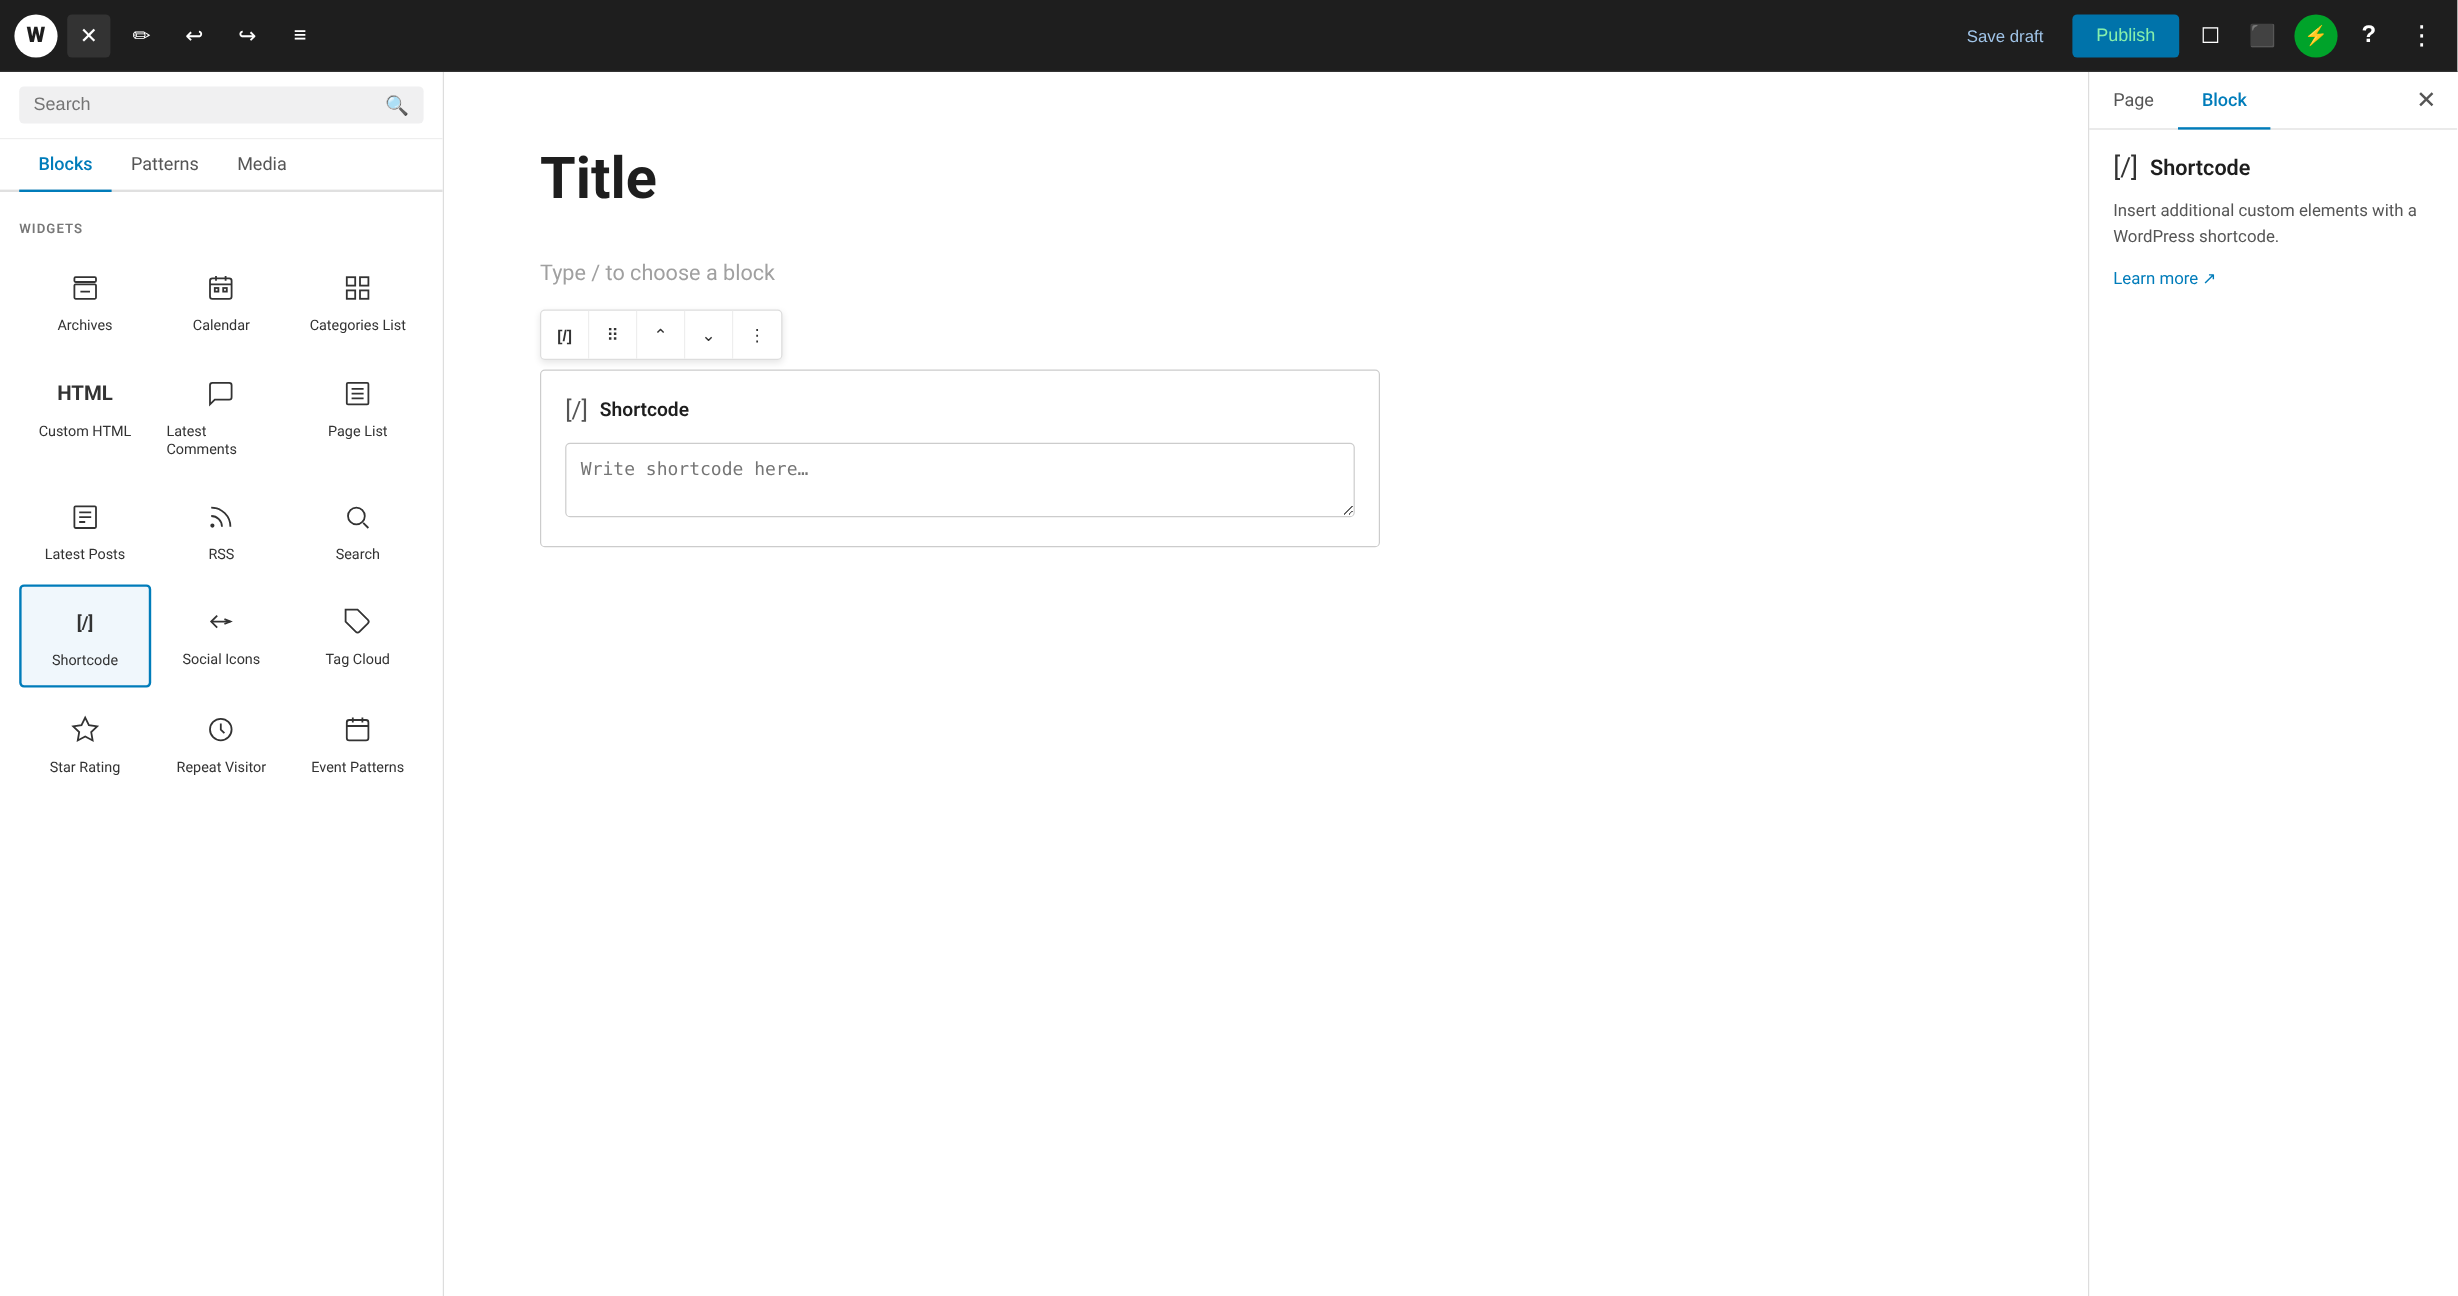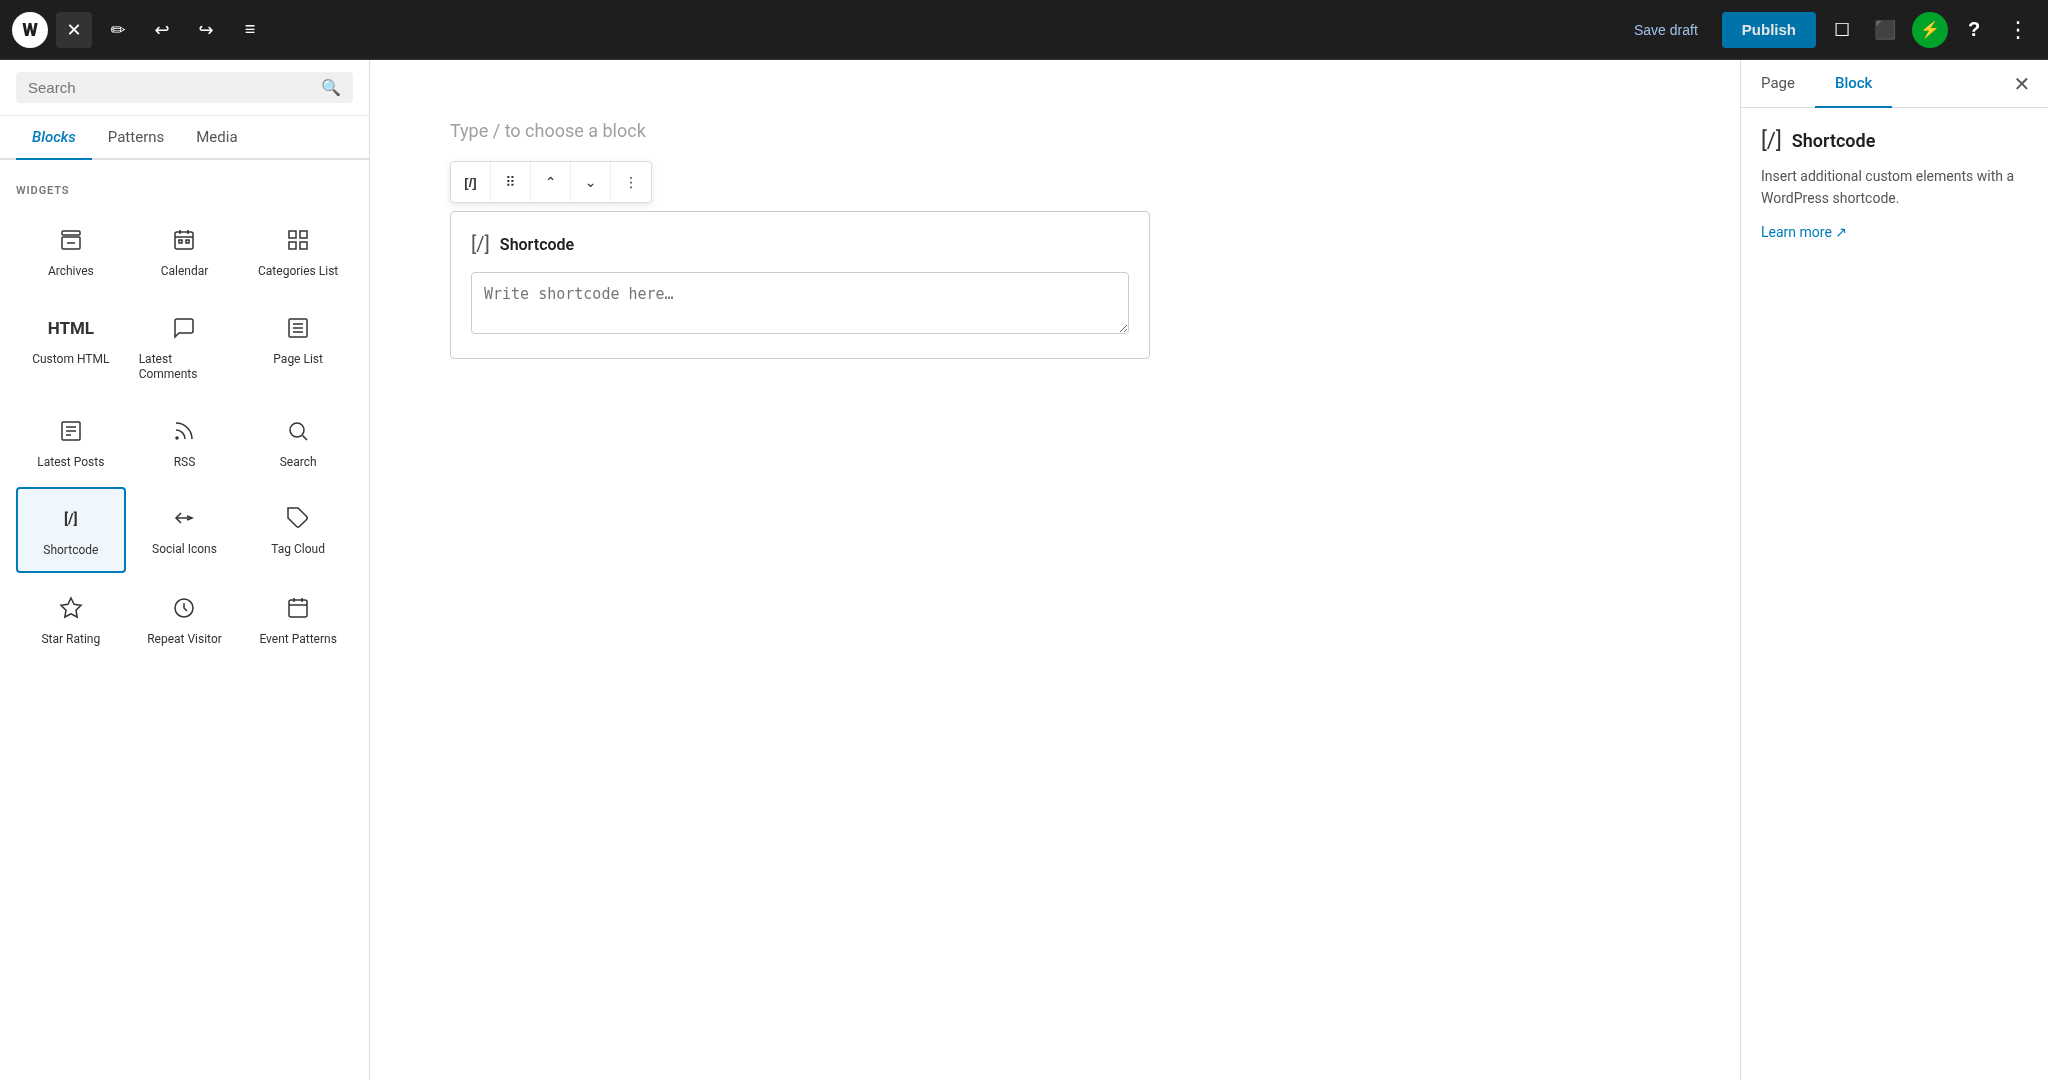--- a/index.html
+++ b/index.html
@@ -21,23 +21,23 @@
       border-radius: 4px; cursor: pointer; display: flex; align-items: center;
       justify-content: center; color: #fff; font-size: 18px;
     }
     .toolbar-icon-btn.active-close { background: #333; }
     .toolbar-spacer { flex: 1; }
     .save-draft-btn {
       background: transparent; border: none; color: #a0c4e8; font-size: 14px;
       cursor: pointer; padding: 0 16px; height: 36px; border-radius: 4px;
     }
     .publish-btn {
-      background: #0073aa; border: none; color: #e5e5e5; font-size: 15px;
+      background: #0073aa; border: none; color: #86efac; font-size: 15px;
       cursor: pointer; padding: 0 20px; height: 36px; border-radius: 4px;
-      font-weight: 700;
+      font-weight: 400;
     }
     .toolbar-right-icon {
       width: 36px; height: 36px; background: transparent; border: none;
       border-radius: 4px; cursor: pointer; display: flex; align-items: center;
       justify-content: center; color: #fff; font-size: 18px;
     }
     .green-circle {
       width: 36px; height: 36px; background: #00a32a; border-radius: 50%;
       display: flex; align-items: center; justify-content: center;
       color: #fff; font-size: 16px; cursor: pointer; font-weight: bold;
@@ -226,21 +226,21 @@
 
   <div id="left-sidebar">
     <div id="search-bar">
       <div class="search-input-wrapper">
         <input type="text" placeholder="Search" style="">
         <span class="search-icon-inner">🔍</span>
       </div>
     </div>
 
     <div id="tab-bar">
-      <div class="tab-item active" style="border-bottom: 2px solid #007cba; color:#007cba;font-style:italic;">
+      <div class="tab-item active" style="border-bottom: 2px solid #007cba; color:#007cba;">
         <span>Blocks</span>
       </div>
       <div class="tab-item">
         <span>Patterns</span>
       </div>
       <div class="tab-item">
         <span>Media</span>
       </div>
     </div>
 
@@ -387,20 +387,21 @@
                 <line x1="16" y1="2" x2="16" y2="6"></line>
               </svg>
             </div>
             <div class="block-label">Event Patterns</div>
           </div>
         </div>
     </div>
   </div>
 
   <div id="editor-area">
+    <div class="page-title" contenteditable="true" style="">Title</div>
 
     <div class="block-placeholder-text">Type / to choose a block</div>
 
     
     <div class="block-toolbar">
       <button class="block-toolbar-btn">
         <span style="font-size:13px; font-weight:600;">[/]</span>
       </button>
       <button class="block-toolbar-btn">
         <span>⠿</span>

